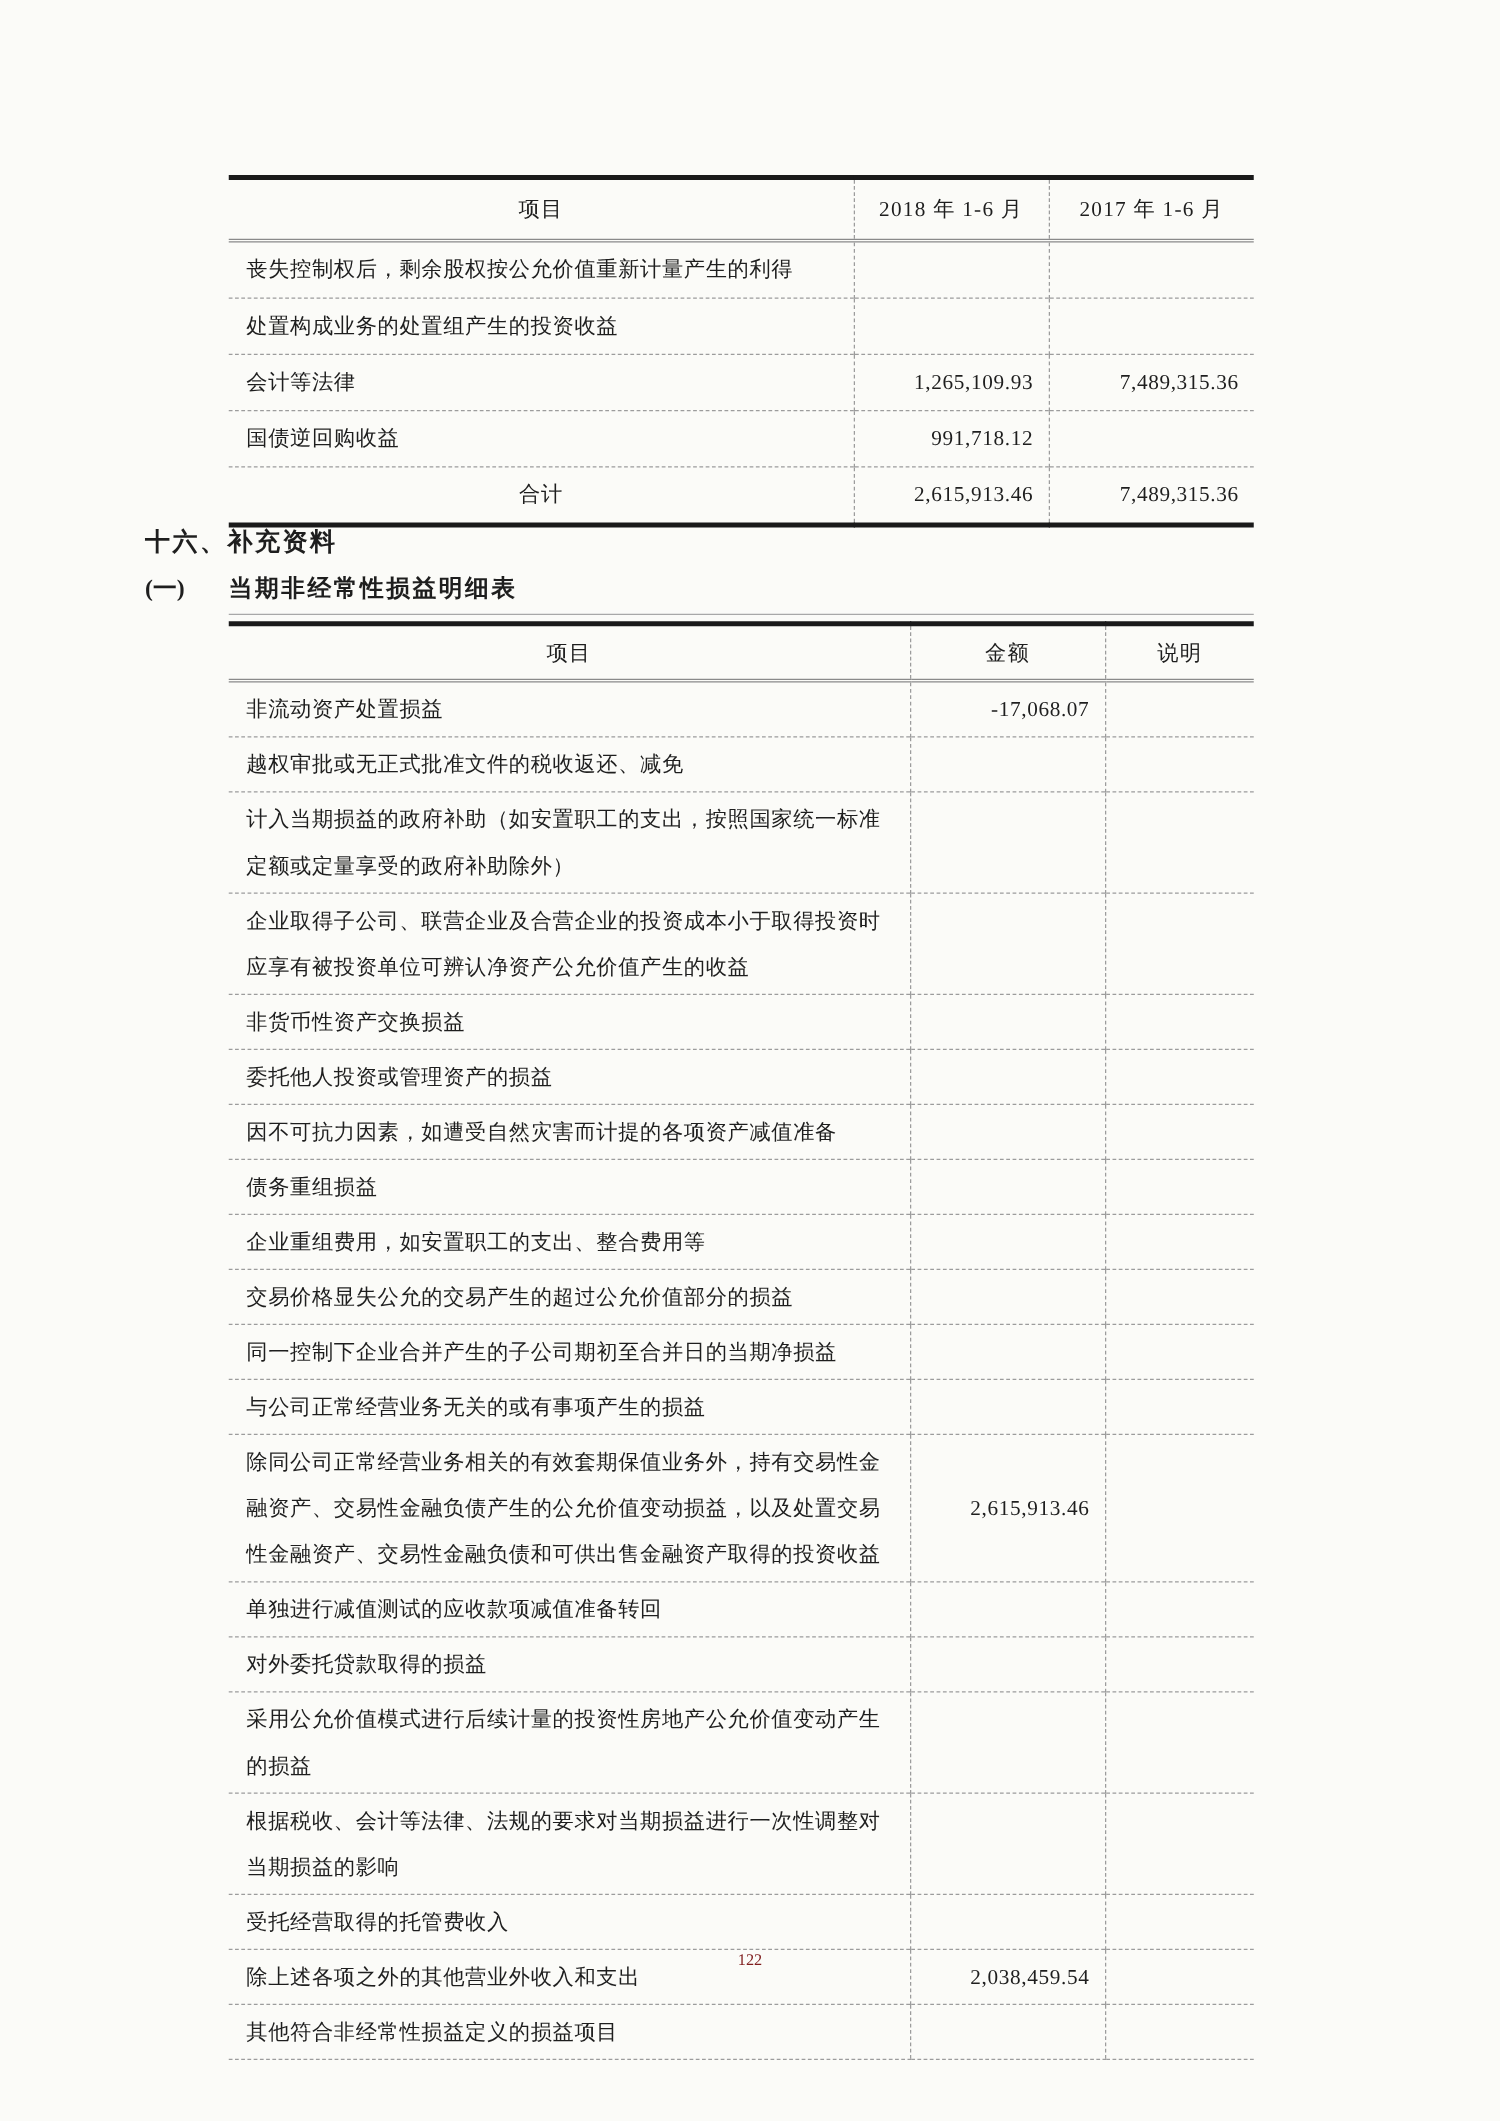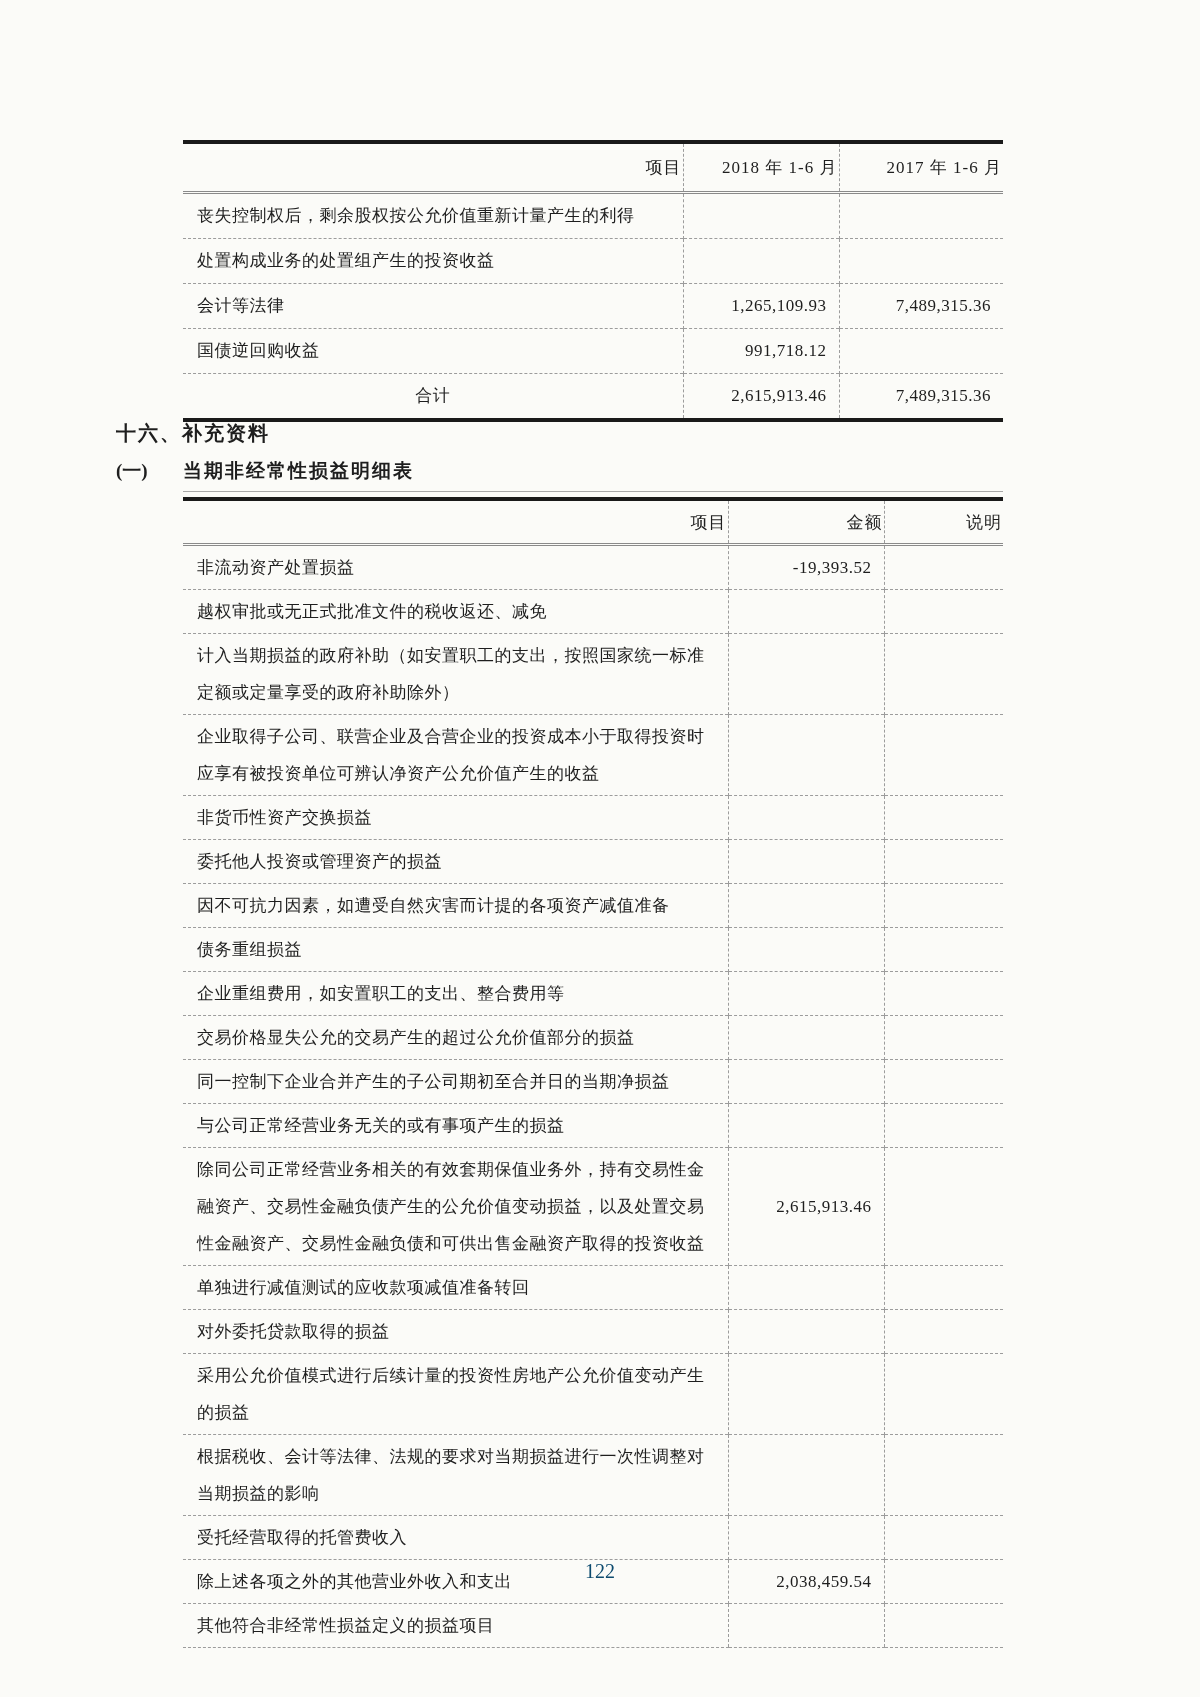--- a/index.html
+++ b/index.html
@@ -18,21 +18,21 @@
   
   .fin-table{
     position:absolute;
     border-collapse:collapse;
     table-layout:fixed;
     width:820px;
     font-size:17px;
   }
   .fin-table th{
     font-weight:normal;
-    text-align:right;
+    text-align:center;
     vertical-align:middle;
     border-bottom:3px double #8a8a8a;
     letter-spacing:1px;
   }
   .fin-table td{
     vertical-align:middle;
     line-height:37px;
     letter-spacing:0.5px;
   }
   .fin-table tbody tr td{border-top:1px dashed #9c9c9c;}
@@ -79,22 +79,22 @@
     position:absolute;
     left:-67px;top:0;
     font-weight:bold;
     letter-spacing:0;
   }
   
   .page-number{
     position:absolute;
     left:0;right:0;top:1560px;
     text-align:center;
-    font-size:20px;
-    color:#0c4a6e;
+    font-size:13px;
+    color:#7f1d1d;
   }
 </style>
 </head>
 <body>
 
 <div class="page">
 
   <table class="fin-table" id="table1">
     <colgroup>
       <col style="width:500px">
@@ -153,21 +153,21 @@
     <thead>
       <tr>
         <th>项目</th>
         <th>金额</th>
         <th>说明</th>
       </tr>
     </thead>
     <tbody id="t2-body">
         <tr>
           <td class="cell-item">非流动资产处置损益</td>
-          <td class="cell-num">-19,393.52</td>
+          <td class="cell-num">-17,068.07</td>
           <td class="cell-note"></td>
         </tr>
         <tr>
           <td class="cell-item">越权审批或无正式批准文件的税收返还、减免</td>
           <td class="cell-num"></td>
           <td class="cell-note"></td>
         </tr>
         <tr>
           <td class="cell-item">计入当期损益的政府补助（如安置职工的支出，按照国家统一标准定额或定量享受的政府补助除外）</td>
           <td class="cell-num"></td>

